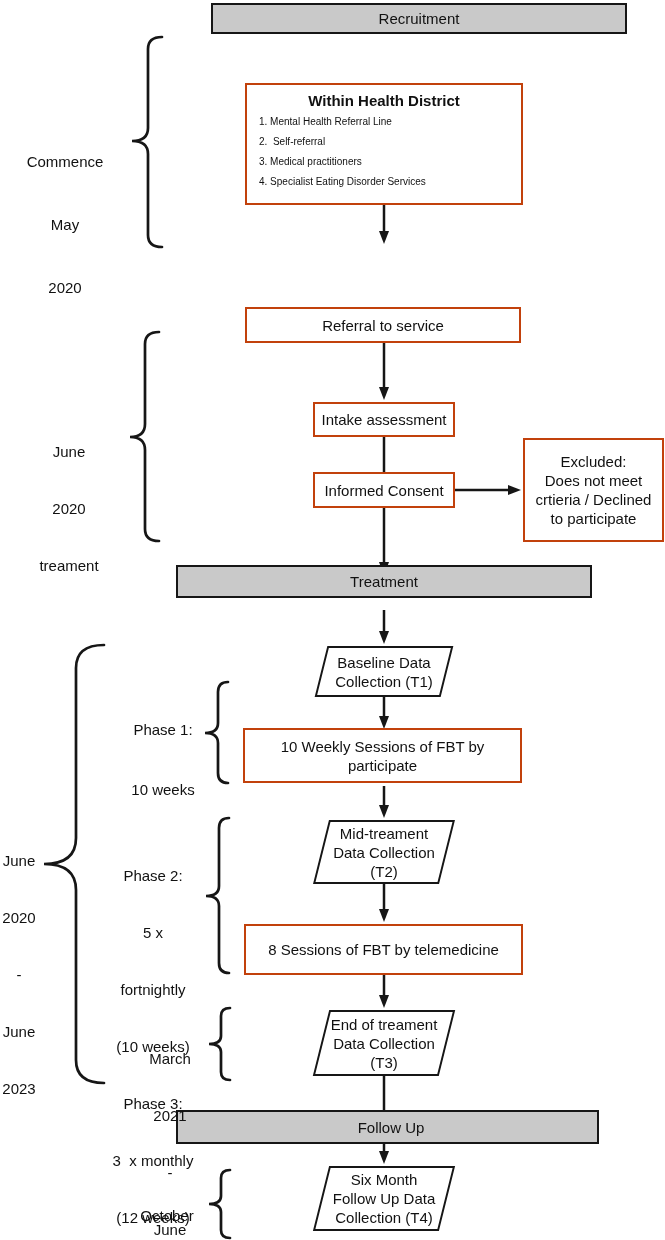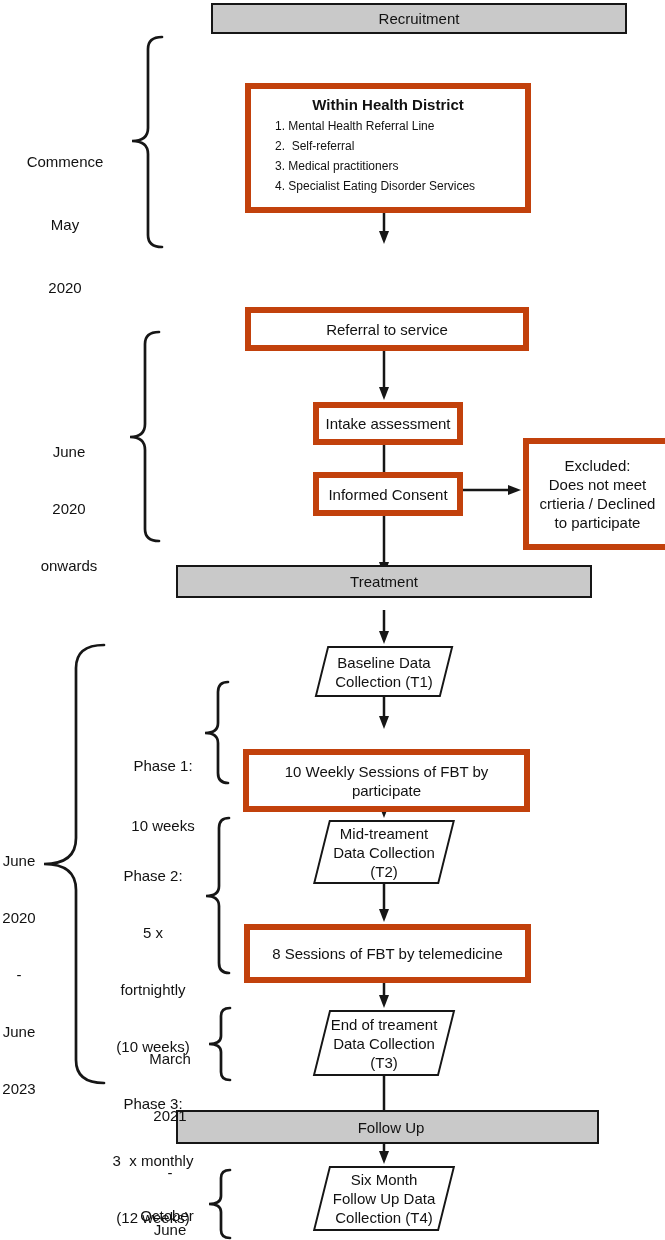--- a/index.html
+++ b/index.html
@@ -6,38 +6,38 @@
   #stage{
     position:relative;width:665px;height:1240px;background:#ffffff;
     font-family:"Liberation Sans",sans-serif;color:#111;overflow:hidden;
   }
   .bar{
     position:absolute;left:176px;width:412px;background:#c9c9c9;
     border:2px solid #161616;display:flex;align-items:center;justify-content:center;
     font-size:15px;
   }
   .box{
-    position:absolute;background:#ffffff;border:6px solid #c2410c;
+    position:absolute;background:#ffffff;border:2px solid #c2410c;
     display:flex;flex-direction:column;align-items:center;justify-content:center;
     font-size:15px;text-align:center;line-height:19px;
   }
   .para{
     position:absolute;background:#ffffff;border:2px solid #161616;
     transform:skewX(-14deg);
   }
   .para .inner{
     transform:skewX(14deg);width:100%;height:100%;
     display:flex;flex-direction:column;align-items:center;justify-content:center;
     font-size:15px;text-align:center;line-height:19px;
   }
   .side-label{
     position:absolute;text-align:center;font-size:15px;line-height:20px;white-space:pre-wrap;
   }
   .listbox-title{font-weight:bold;font-size:15px;line-height:22px;text-align:center;width:100%;}
-  .listbox-item{font-size:12px;line-height:20px;text-align:left;width:100%;padding-left:24px;box-sizing:border-box;white-space:pre-wrap;}
+  .listbox-item{font-size:10px;line-height:20px;text-align:left;width:100%;padding-left:12px;box-sizing:border-box;white-space:pre-wrap;}
   svg{position:absolute;left:0;top:0;pointer-events:none;}
   .conn{stroke:#161616;stroke-width:2.5;fill:none;}
   .brace{stroke:#161616;stroke-width:2.7;fill:none;stroke-linecap:round;}
 </style>
 </head>
 <body>
 
 <div id="stage">
 
   <svg width="665" height="1240" viewBox="0 0 665 1240">
@@ -103,21 +103,21 @@
     <div>to participate</div>
   </div>
 
   <div class="para" style="left:321px;top:646px;width:122px;height:47px;">
     <div class="inner">
       <div>Baseline Data</div>
       <div>Collection (T1)</div>
     </div>
   </div>
 
-  <div class="box" style="left:243px;top:749px;width:275px;height:51px;">
+  <div class="box" style="left:243px;top:728px;width:275px;height:51px;">
     <div>10 Weekly Sessions of FBT by</div>
     <div>participate</div>
   </div>
 
   <div class="para" style="left:321px;top:820px;width:122px;height:60px;">
     <div class="inner">
       <div>Mid-treament</div>
       <div>Data Collection</div>
       <div>(T2)</div>
     </div>
@@ -145,24 +145,24 @@
 
   <div class="side-label" style="left:15px;top:109px;width:100px;line-height:21px;">
     <div>Commence</div>
     <div>May</div>
     <div>2020</div>
   </div>
 
   <div class="side-label" style="left:24px;top:404px;width:90px;line-height:19px;">
     <div>June</div>
     <div>2020</div>
-    <div>onwards</div>
+    <div>treament</div>
   </div>
 
-  <div class="side-label" style="left:123px;top:716px;width:80px;">
+  <div class="side-label" style="left:123px;top:680px;width:80px;">
     <div>Phase 1:</div>
     <div>10 weeks</div>
   </div>
 
   <div class="side-label" style="left:103px;top:828px;width:100px;line-height:19px;">
     <div>Phase 2:</div>
     <div>5 x</div>
     <div>fortnightly</div>
     <div>(10 weeks)</div>
     <div>Phase 3:</div>

